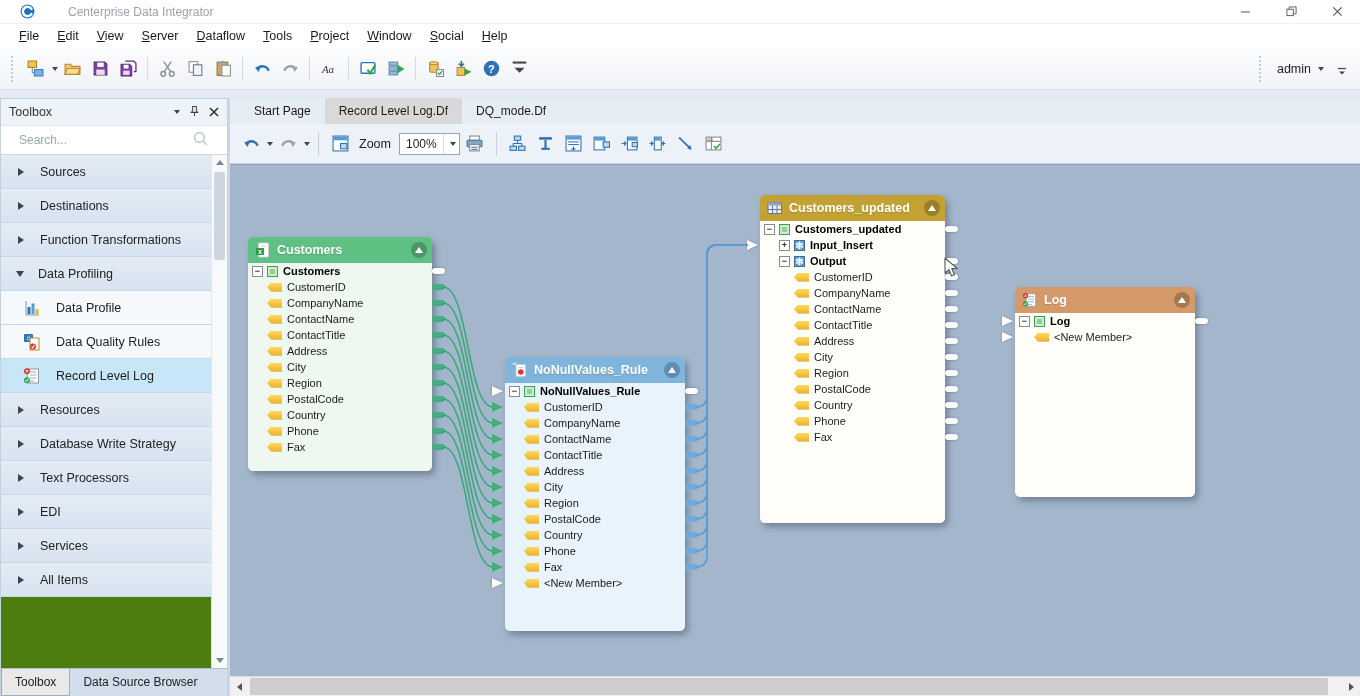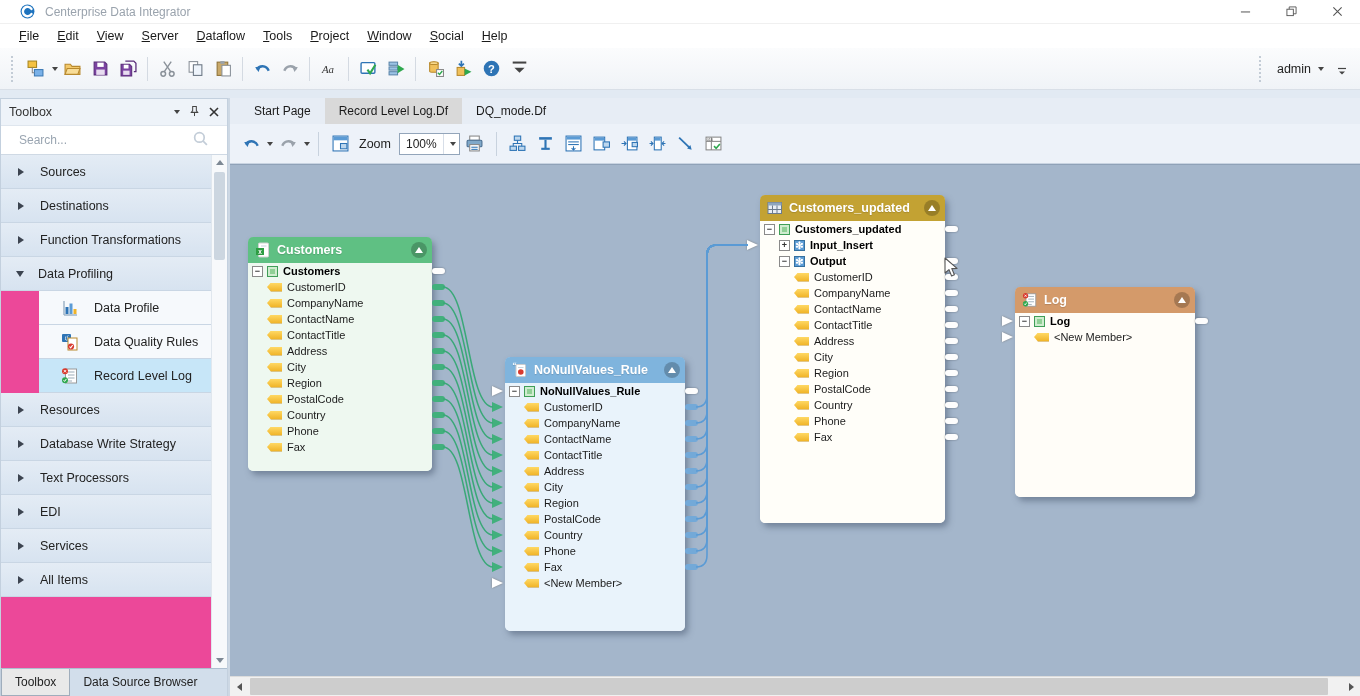--- a/index.html
+++ b/index.html
@@ -1,21 +1,21 @@
 <!DOCTYPE html>
 <html><head>
 <meta charset="utf-8">
 <style>
   * { margin:0; padding:0; box-sizing:border-box; }
   html,body { width:1360px; height:696px; overflow:hidden; background:#e2eaf3;
     font-family:"Liberation Sans", sans-serif; }
   #app { position:relative; width:1360px; height:696px; background:#e2eaf3; }
 
   
-  #titlebar { height:24px; background:#ffffff; display:flex; align-items:center; border-bottom:1px solid #f0f0f0;}
+  #titlebar { height:24px; background:#ffffff; display:flex; align-items:center; border-bottom:1px solid #f0f0f0;gap:23px;}
   #logo { width:15px; height:15px; margin-left:20px; }
   #logo svg{ display:block; }
   #title-text { margin-left:10px; font-size:12px; color:#9aa3ad; }
   #win-controls { margin-left:auto; display:flex; height:24px; }
   .win-btn { width:46px; height:24px; display:flex; align-items:center; justify-content:center; }
 
   
   #menubar { height:24px; background:#ffffff; display:flex; align-items:center; padding-left:10px; }
   .menu-item { padding:0 9px; font-size:12.5px; color:#1a1a1a; height:24px; line-height:24px; }
   .menu-item span{ display:inline-block; }
@@ -41,25 +41,25 @@
   #doc-area { flex:1; display:flex; flex-direction:column; min-width:0; }
 
   
   #panel-header { height:26px; display:flex; align-items:center; padding:0 8px; background:#eef3f9; }
   #panel-title { font-size:12.5px; color:#333; }
   #panel-header-icons { margin-left:auto; display:flex; align-items:center; gap:9px; }
   #panel-search { height:30px; background:#fff; border-top:1px solid #dfe6ee; border-bottom:1px solid #cfd9e4;
     display:flex; align-items:center; padding:0 18px; position:relative;}
   #search-input { border:none; outline:none; flex:1; font-size:12px; color:#444; font-family:"Liberation Sans",sans-serif; background:transparent;}
   #search-input::placeholder { color:#9aa5b1; }
-  #panel-list { flex:1; position:relative; overflow:hidden; background:#ec4899; }
+  #panel-list { flex:1; position:relative; overflow:hidden; background:#4d7c0f; }
   #list-rows { position:absolute; left:0; top:0; right:16px; }
   .tb-row { height:34px; display:flex; align-items:center; border-bottom:1px solid #c9d6e4; font-size:12.5px; color:#222; }
   .tb-row.category { background:linear-gradient(#e4ecf5,#d7e3f0); padding-left:17px; }
-  .tb-row.item { background:#f6f9fc; padding-left:20px;margin-left:38px; }
+  .tb-row.item { background:#f6f9fc; padding-left:20px; }
   .tb-row.item.selected { background:#c7e6f8; }
   .tb-arrow { width:0; height:0; border-top:4px solid transparent; border-bottom:4px solid transparent;
     border-left:6px solid #3c4450; margin-right:16px; }
   .tb-row.expanded .tb-arrow { border-left:4px solid transparent; border-right:4px solid transparent;
     border-top:6px solid #3c4450; border-bottom:none; margin-right:14px; margin-left:-2px;}
   .tb-icon { width:22px; height:20px; margin-right:13px; display:flex; align-items:center; justify-content:center;}
   .tb-icon svg{ width:20px; height:18px; }
   #panel-vscroll { position:absolute; right:0; top:0; bottom:0; width:16px; background:#f7f9fb; border-left:1px solid #e0e7ee;}
   .vs-btn { position:absolute; left:0; width:15px; height:15px; display:flex; align-items:center; justify-content:center;}
   .vs-up{ top:0; } .vs-down{ bottom:0; }

